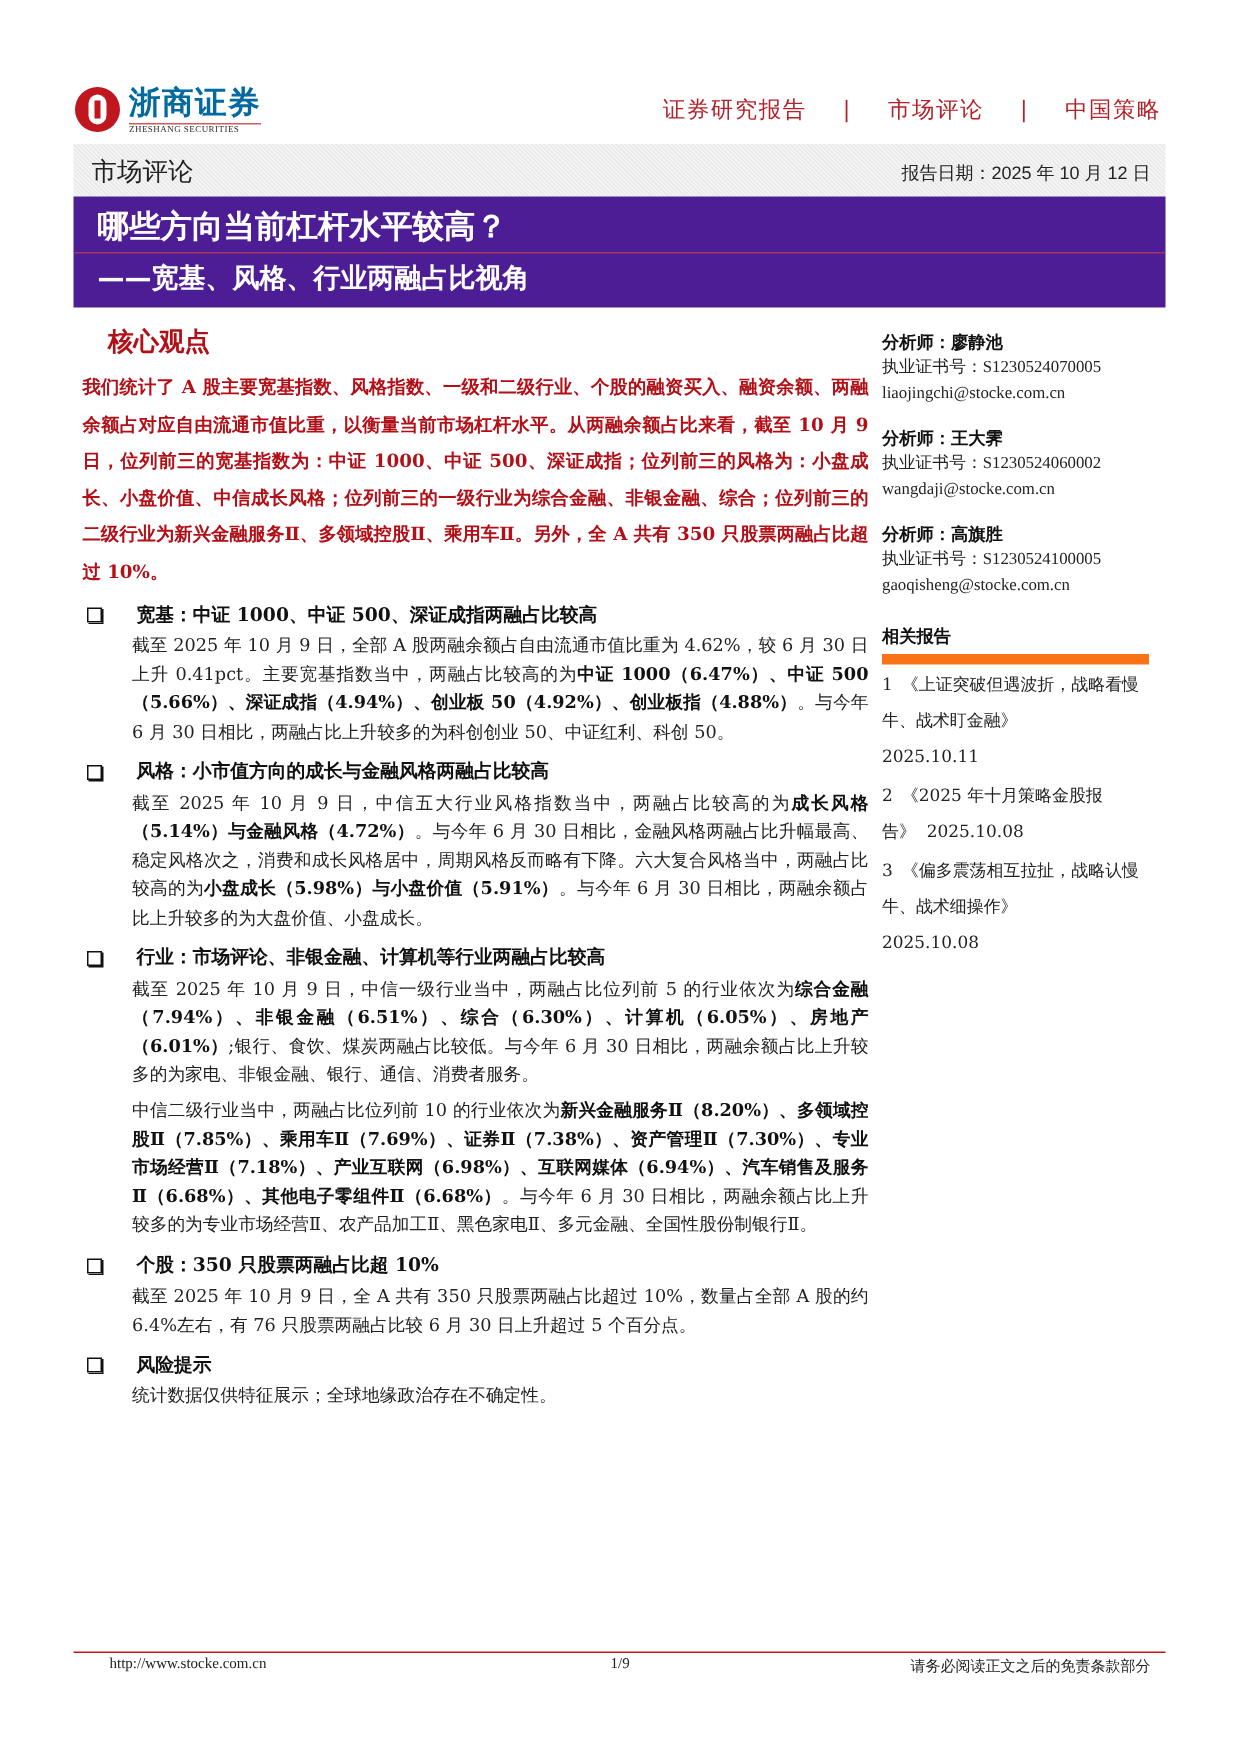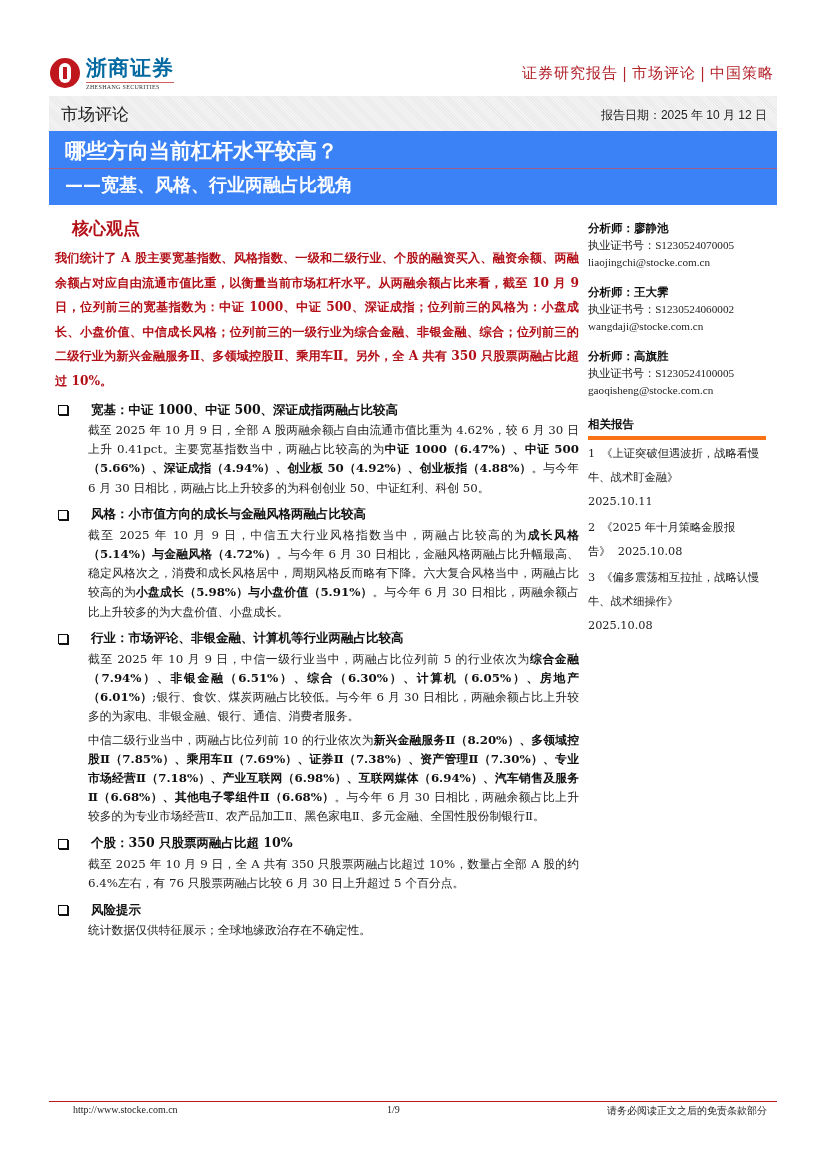--- a/index.html
+++ b/index.html
@@ -7,57 +7,57 @@
   body { position: relative; font-family: "DejaVu Serif", "Liberation Serif", serif; color: #222; }
 
   .logo { position: absolute; left: 50px; top: 56px; display: flex; align-items: center; }
   .logo-mark { width: 30px; height: 30px; border-radius: 50%; background: #c0161d; position: relative; margin-right: 6px; }
   .logo-mark::before { content: ""; position: absolute; left: 9px; top: 5px; width: 12px; height: 20px; border-radius: 6px; background: #fff; }
   .logo-mark::after { content: ""; position: absolute; left: 13px; top: 9px; width: 4px; height: 12px; background: #c0161d; }
   .logo-text { display: flex; flex-direction: column; }
   .logo-cn { font-family: "DejaVu Sans", sans-serif; font-weight: bold; font-size: 21px; color: #0369a1; letter-spacing: 1px; line-height: 24px; }
   .logo-en { font-family: "Liberation Serif", serif; font-size: 6px; color: #333; border-top: 1px solid #d25a5a; margin-top: 2px; padding-top: 1px; letter-spacing: 0.3px; }
 
-  .top-nav { position: absolute; right: 52px; top: 64px; font-size: 15px; color: #b2222a; letter-spacing: 1px; display: flex; gap: 4px; }
+  .top-nav { position: absolute; right: 52px; top: 64px; font-size: 15px; color: #b2222a; letter-spacing: 1px; display: flex; gap: 24px; }
   .top-nav .sep { color: #b2222a; }
 
   .gray-bar { position: absolute; left: 49px; top: 96px; width: 728px; height: 35px;
     background: repeating-linear-gradient(45deg, #eaeaea 0 1px, #f4f4f4 1px 2px); }
   .gray-bar .cat { position: absolute; left: 12px; top: 7px; font-size: 17px; color: #222; }
   .gray-bar .date { position: absolute; right: 10px; top: 11px; font-size: 12px; color: #222; font-family: "Liberation Sans", sans-serif; }
 
-  .banner { position: absolute; left: 49px; top: 131px; width: 728px; height: 74px; background: #3b82f6; }
+  .banner { position: absolute; left: 49px; top: 131px; width: 728px; height: 74px; background: #4c1d95; }
   .banner .t1 { position: absolute; left: 16px; top: 6px; font-family: "DejaVu Sans", sans-serif; font-size: 21px; color: #fff; font-weight: bold; }
   .banner .t2 { position: absolute; left: 16px; top: 42px; font-family: "DejaVu Sans", sans-serif; font-size: 18px; color: #fff; font-weight: bold; }
   .banner .rule { position: absolute; left: 0; right: 0; top: 37px; height: 1px; background: #d44; opacity: .6; }
 
   .main { position: absolute; left: 52px; top: 212px; width: 527px; }
   .core-title { font-family: "DejaVu Sans", sans-serif; font-weight: bold; font-size: 17px; color: #b20f17; margin-left: 20px; height: 32px; line-height: 32px; }
   .core-summary { font-size: 12.2px; font-weight: bold; color: #b20f17; line-height: 24.5px; margin-left: 3px; text-align: justify; margin-top: 2px; }
 
   .bullet { margin-top: 6px; }
   .bullet-head { display: flex; align-items: center; height: 22px; }
   .bullet-box { width: 10px; height: 10px; border: 1.6px solid #111; margin-left: 6px; margin-right: 23px; box-shadow: 1px 1px 0 #111; }
   .bullet-title { font-size: 12.5px; font-weight: bold; color: #111; }
   .para { margin-left: 36px; font-size: 11.8px; line-height: 19.2px; color: #222; text-align: justify; }
   .para b { font-weight: bold; color: #111; }
   .para + .para { margin-top: 4px; }
 
   .side { position: absolute; left: 588px; top: 220px; width: 190px; }
   .analyst { margin-bottom: 13px; }
   .analyst .name { font-size: 11.5px; font-weight: bold; color: #111; line-height: 17px; }
   .analyst .line { font-size: 11.2px; color: #222; line-height: 17px; font-family: "Liberation Serif", serif; }
-  .related-title { font-size: 11.5px; font-weight: bold; color: #111; margin-top: 18px; padding-bottom: 4px; border-bottom: 4px solid #f97316; width: 178px; }
+  .related-title { font-size: 11.5px; font-weight: bold; color: #111; margin-top: 18px; padding-bottom: 4px; border-bottom: 7px solid #f97316; width: 178px; }
   .related-item { font-size: 11.3px; line-height: 24px; color: #222; margin-top: 2px; }
   .related-item .num { margin-right: 6px; }
 
   .footer-rule { position: absolute; left: 49px; top: 1101px; width: 728px; height: 1px; background: #c0161d; }
   .footer { position: absolute; left: 57px; top: 1104px; width: 720px; font-size: 10px; color: #222; font-family: "Liberation Serif", serif; }
   .footer .url { position: absolute; left: 0; margin-left: 16px; }
-  .footer .page { position: absolute; left: 330px; }
+  .footer .page { position: absolute; left: 350px; }
   .footer .disc { position: absolute; right: 10px; font-family: "DejaVu Serif", serif; text-align: center; }
 </style>
 </head>
 <body>
 
 <div class="logo">
   <div class="logo-mark"></div>
   <div class="logo-text">
     <div class="logo-cn">浙商证券</div>
     <div class="logo-en">ZHESHANG SECURITIES</div>

